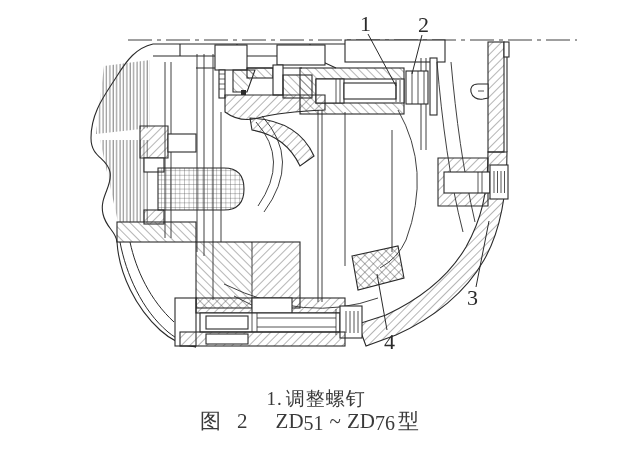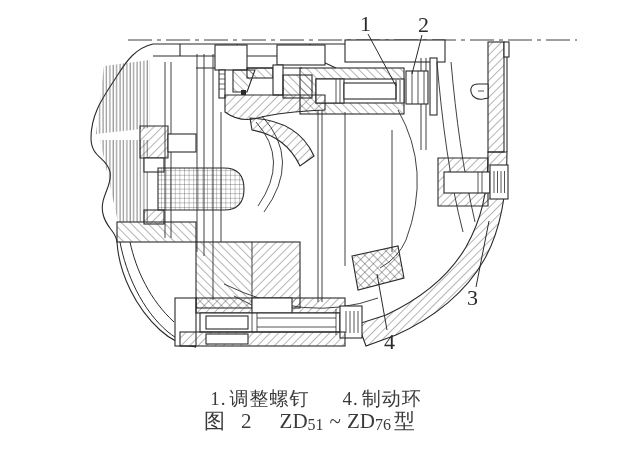--- a/index.html
+++ b/index.html
@@ -8,21 +8,21 @@
   .drawing{position:absolute;left:0;top:0;}
   .caption1{position:absolute;left:0;top:386px;width:619px;display:flex;
             justify-content:center;gap:30px;font-size:19px;color:#3a3a3a;
             letter-spacing:1px;white-space:nowrap;margin-left:8px;}
   .caption1 .item span{margin-right:3px;}
   .caption2{position:absolute;left:0;top:407px;width:619px;display:flex;
             justify-content:center;align-items:baseline;font-size:21px;color:#3a3a3a;
             white-space:nowrap;}
   .caption2 .fig-prefix{margin-right:14px;letter-spacing:2px;}
   .caption2 .fig-num{margin-right:28px;}
-  .caption2 .model-sub{font-size:16px;position:relative;top:2px;}
+  .caption2 .model-sub{font-size:20px;position:relative;top:2px;}
   .caption2 .tilde{margin:0 6px;}
   .caption2 .fig-suffix{margin-left:3px;}
 </style>
 </head>
 <body>
 
 <div class="page">
 
   <svg class="drawing" width="619" height="372" viewBox="0 0 619 372">
     <defs>
@@ -142,23 +142,20 @@
       <text x="418" y="32">2</text>
       <text x="467" y="305">3</text>
       <text x="384" y="349">4</text>
     </g>
   </svg>
 
   <div class="caption1">
     <span class="item">
       <span>1.</span><span>调整螺钉</span>
     </span>
-    <span class="item">
-      <span>4.</span><span>制动环</span>
-    </span>
   </div>
 
   <div class="caption2">
     <span class="fig-prefix">图</span>
     <span class="fig-num">2</span>
     <span>ZD</span>
       <span class="model-sub">51</span>
     <span class="tilde">~</span>
     <span>ZD</span>
       <span class="model-sub">76</span>

